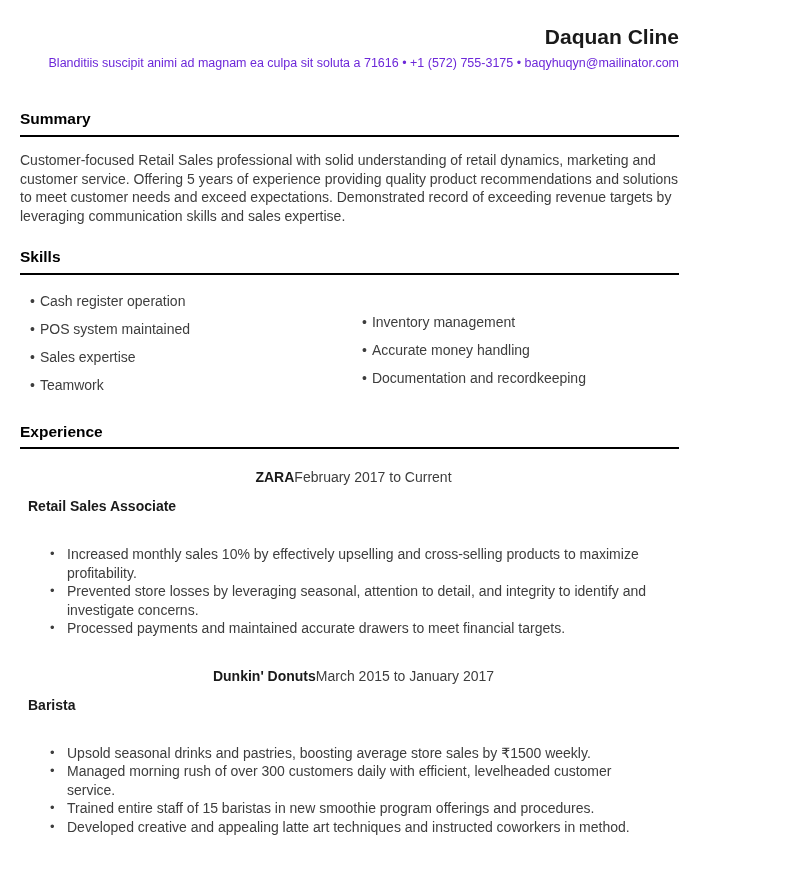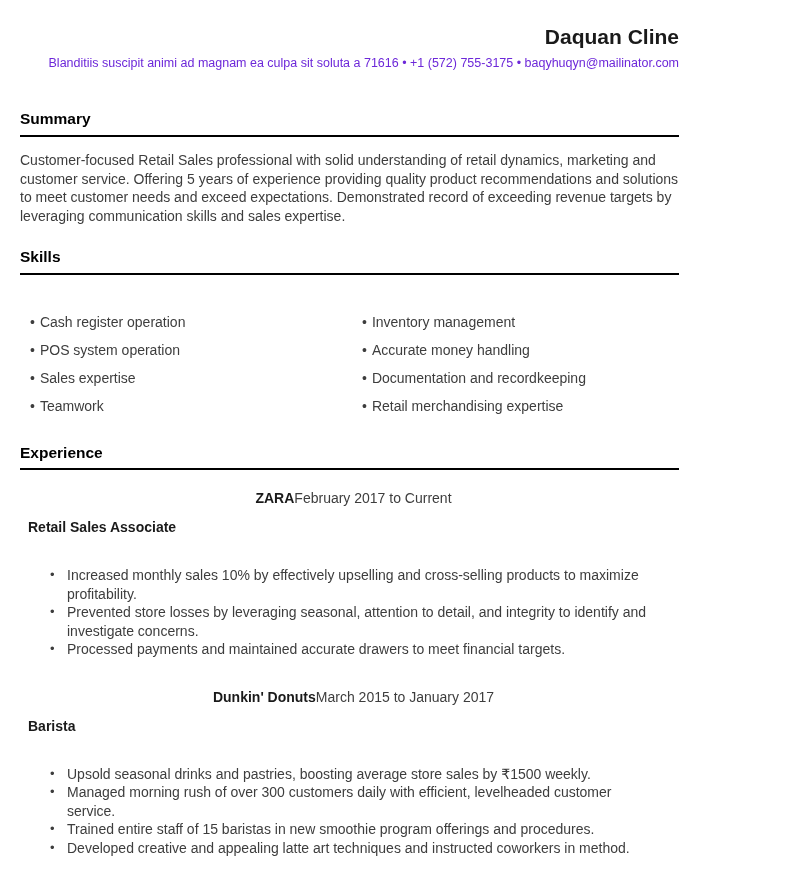--- a/index.html
+++ b/index.html
@@ -54,21 +54,21 @@
     font-size: 14px;
     line-height: 18.5px;
   }
 
   
   .skills-heading { margin-top: 23px; }
   .skills-columns {
     margin-top: 17px;
     display: flex;
   }
-  .skills-col { display: flex; flex-direction: column; row-gap: 10px; justify-content: flex-end; }
+  .skills-col { display: flex; flex-direction: column; row-gap: 10px; }
   .skills-col-left { width: 332px; }
   .skills-col-right { flex: 1; margin-top: 21px; }
   .skill-item {
     font-size: 14px;
     line-height: 18px;
     padding-left: 10px;
   }
   .skill-item::before {
     content: "\2022";
     margin-right: 5px;
@@ -142,29 +142,28 @@
     <hr class="rule">
     <p class="summary-text">Customer-focused Retail Sales professional with solid understanding of retail dynamics, marketing and customer service. Offering 5 years of experience providing quality product recommendations and solutions to meet customer needs and exceed expectations. Demonstrated record of exceeding revenue targets by leveraging communication skills and sales expertise.</p>
   </section>
 
   <section>
     <h2 class="section-heading skills-heading">Skills</h2>
     <hr class="rule">
     <div class="skills-columns">
       <div class="skills-col skills-col-left">
         <div class="skill-item">Cash register operation</div>
-        <div class="skill-item">POS system operation</div>
+        <div class="skill-item">POS system maintained</div>
         <div class="skill-item">Sales expertise</div>
         <div class="skill-item">Teamwork</div>
       </div>
       <div class="skills-col skills-col-right">
         <div class="skill-item">Inventory management</div>
         <div class="skill-item">Accurate money handling</div>
         <div class="skill-item">Documentation and recordkeeping</div>
-        <div class="skill-item">Retail merchandising expertise</div>
       </div>
     </div>
   </section>
 
   <section>
     <h2 class="section-heading experience-heading">Experience</h2>
     <hr class="rule">
 
     <div>
       <div class="job-header">

